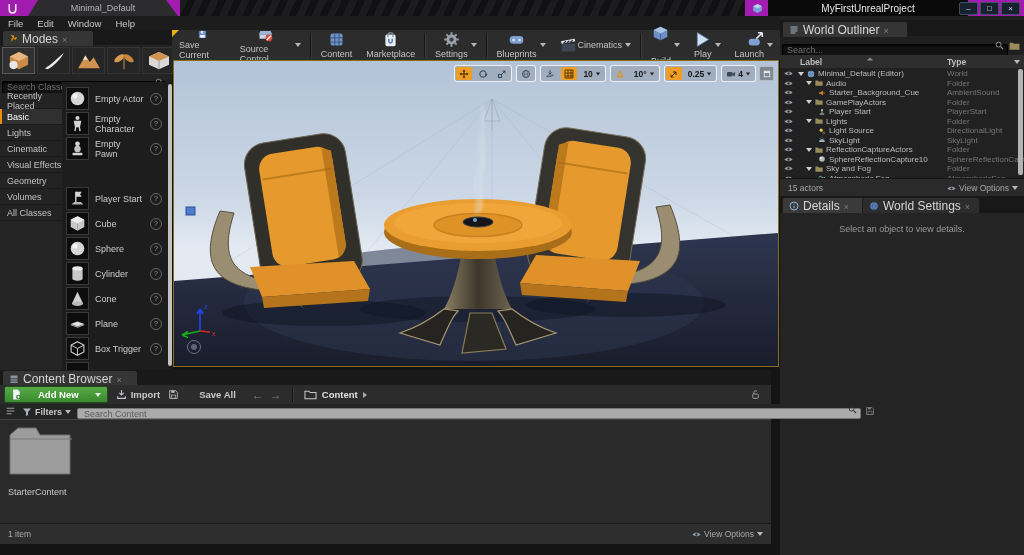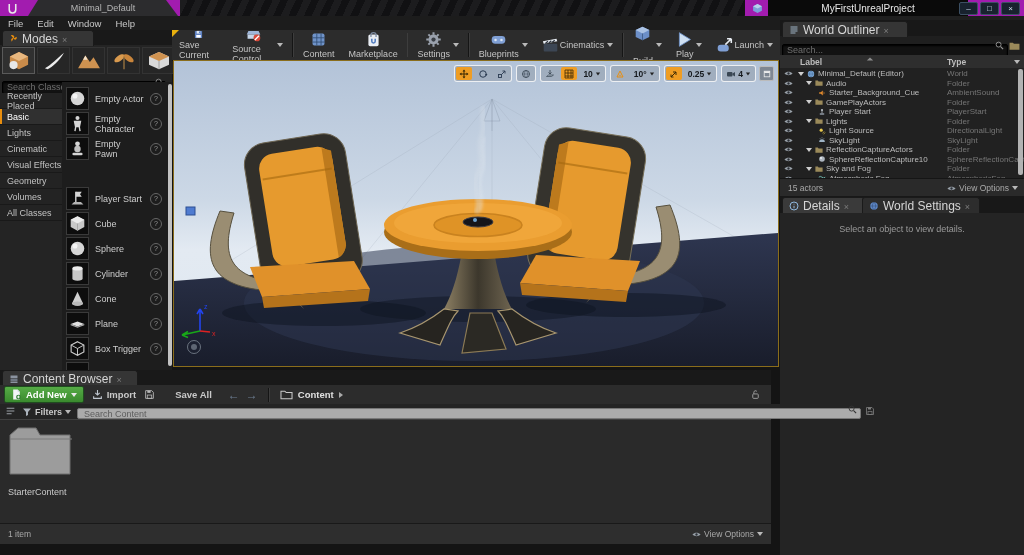--- a/index.html
+++ b/index.html
@@ -586,21 +586,21 @@
     <div class="tbtn fx" style="flex-direction:row;gap:3px">
         <div style="display:flex;flex-direction:column;align-items:center;gap:1px">
           <svg style="width:17px;height:17px">
             <use href="#s-play"></use>
           </svg>
           <span>Play</span>
         </div>
         <span class="car"></span>
       </div>
     <div class="tbtn fx" style="flex-direction:row;gap:3px">
-        <div style="display:flex;align-items:center;gap:1px">
+        <div style="display:flex;flex-direction:column;align-items:flex-end;gap:1px">
           <svg style="width:17px;height:17px">
             <use href="#s-launch"></use>
           </svg>
           <span>Launch</span>
         </div>
         <span class="car"></span>
       </div>
   </div>
 
   <div class="t" style="left:173px;top:60px;width:606px;height:307px;border:1px solid #8a6d1b;box-sizing:border-box;overflow:hidden">
@@ -960,21 +960,21 @@
     <div class="t" style="left:0;top:0;width:771px;height:15px;background:#191919">
       <div class="ptab t" style="left:2px;top:0;width:122px">
         <svg class="ico" style="width:10px;height:10px">
             <use href="#s-cb"></use>
           </svg>
         <span>Content Browser</span>
         <span class="x"></span>
       </div>
     </div>
     <div class="t fx" style="left:0;top:15px;width:771px;height:19px;background:#2c2c2c;gap:8px">
-      <div class="fx" style="margin-left:4px;height:15px;padding:0 6px;gap:4px;background:linear-gradient(#56ab46,#3a8a2e);border:1px solid #1f4d1f;border-radius:2px;color:#fff;font-weight:bold;font-size:9.5px">
+      <div class="fx" style="margin-left:4px;height:15px;padding:0 6px;gap:16px;background:linear-gradient(#56ab46,#3a8a2e);border:1px solid #1f4d1f;border-radius:2px;color:#fff;font-weight:bold;font-size:9.5px">
         <svg style="width:11px;height:11px">
             <use href="#s-pageplus"></use>
           </svg>
         <span>Add New</span>
         <span class="car wh"></span>
       </div>
       <div class="fx" style="gap:4px;font-size:9.5px;font-weight:bold;color:#c9c9c9">
         <svg style="width:11px;height:11px">
             <use href="#s-import"></use>
           </svg>

